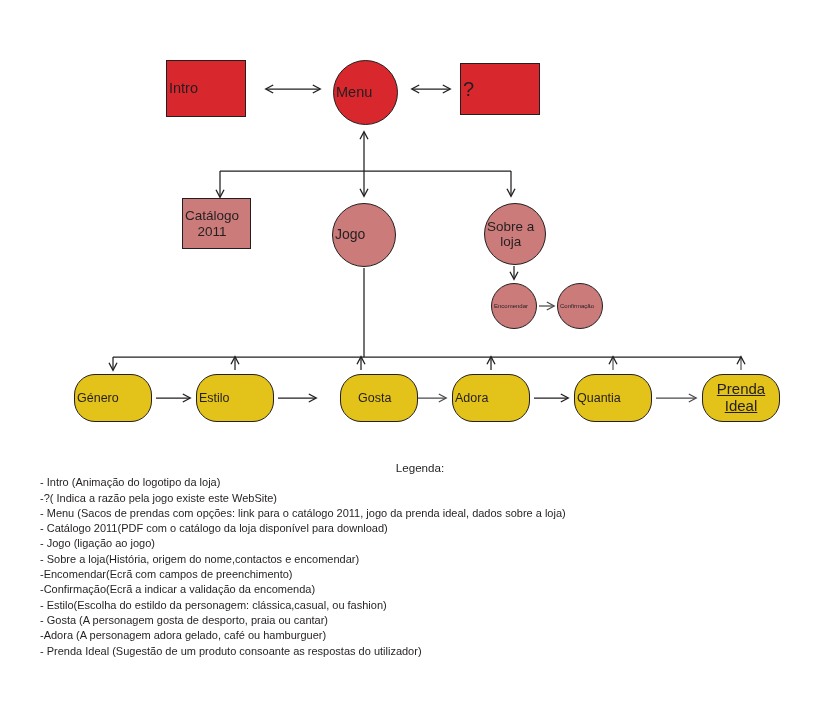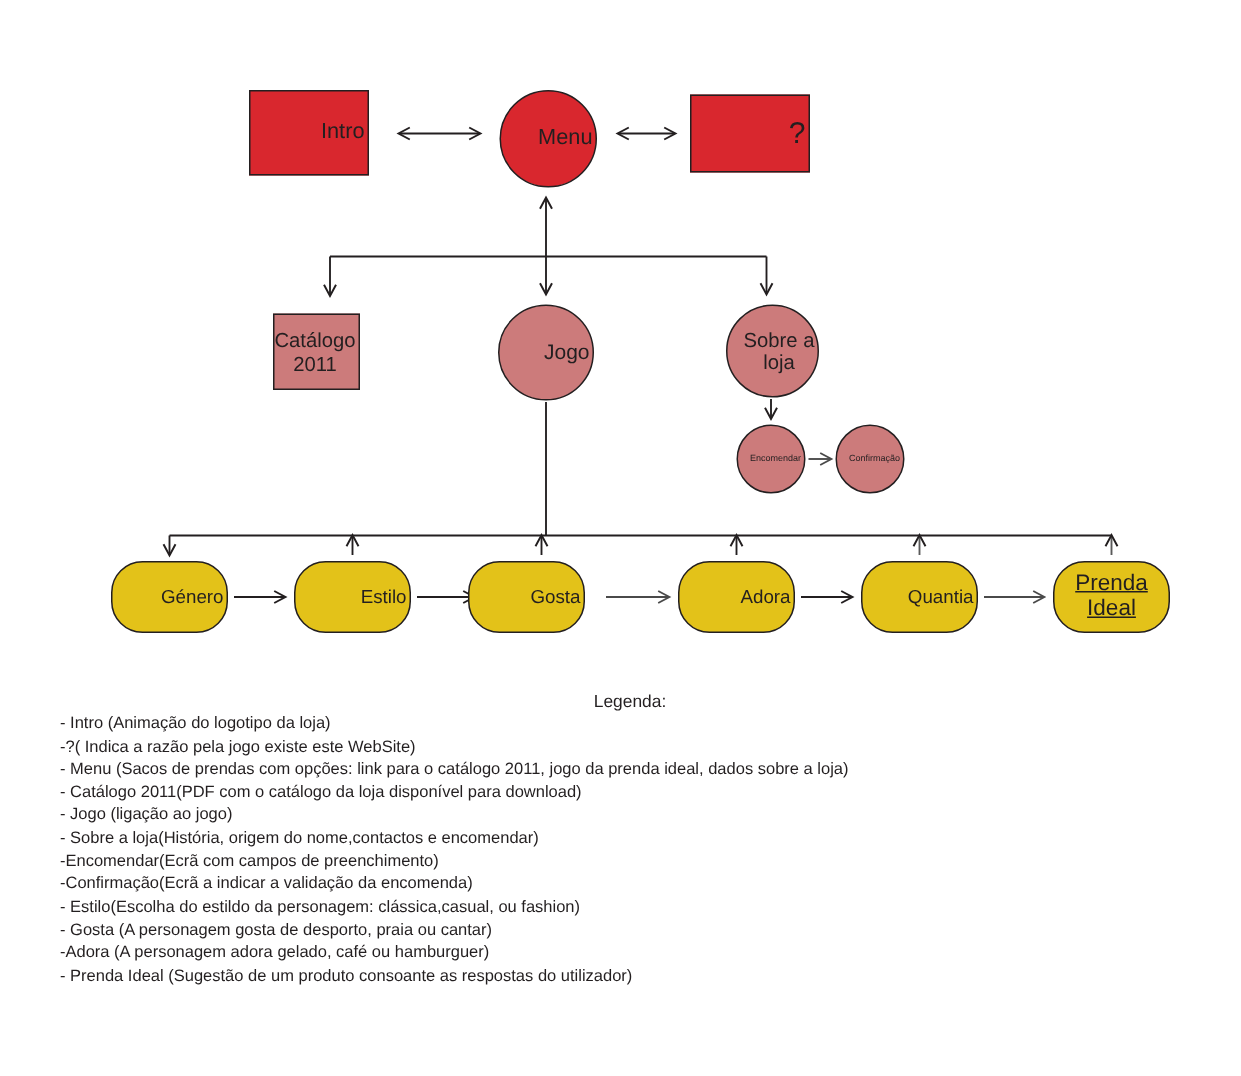--- a/index.html
+++ b/index.html
@@ -23,21 +23,21 @@
     top: 0;
     width: 827px;
     height: 717px;
   }
 
   .node {
     position: absolute;
     box-sizing: border-box;
     display: flex;
     align-items: center;
-    justify-content: flex-end;
+    justify-content: flex-start;
     text-align: center;
     line-height: 1.12;
     color: #231f20;
     border: 1.4px solid #231f20;
     z-index: 3;
   }
 
   .node-rect { border-radius: 0; }
   .node-circle { border-radius: 50%; }
 
@@ -60,21 +60,21 @@
     left: 333px; top: 60px; width: 65px; height: 65px;
     font-size: 14.5px;
   }
   #node-question {
     left: 460px; top: 63px; width: 80px; height: 52px;
     font-size: 20px;
   }
 
   
   #node-catalogo {
-    left: 182px; top: 209px; width: 58px; height: 51px;
+    left: 182px; top: 198px; width: 69px; height: 51px;
     font-size: 13.5px;
   }
   #node-jogo {
     left: 332px; top: 203px; width: 64px; height: 64px;
     font-size: 14px;
   }
   #node-sobre {
     left: 484px; top: 203px; width: 62px; height: 62px;
     font-size: 13.5px;
   }
@@ -89,21 +89,21 @@
 
   
   .node-step {
     top: 374px;
     width: 78px;
     height: 48px;
     font-size: 12.5px;
   }
   #node-genero      { left: 74px; }
   #node-estilo      { left: 196px; }
-  #node-gosta       { left: 312px; padding-left: 15px; }
+  #node-gosta       { left: 340px; padding-left: 15px; }
   #node-adora       { left: 452px; }
   #node-quantia     { left: 574px; }
   #node-prenda      { left: 702px; font-size: 15px; text-decoration: underline; }
 
   
   #legend {
     position: absolute;
     left: 40px;
     top: 460px;
     width: 760px;

